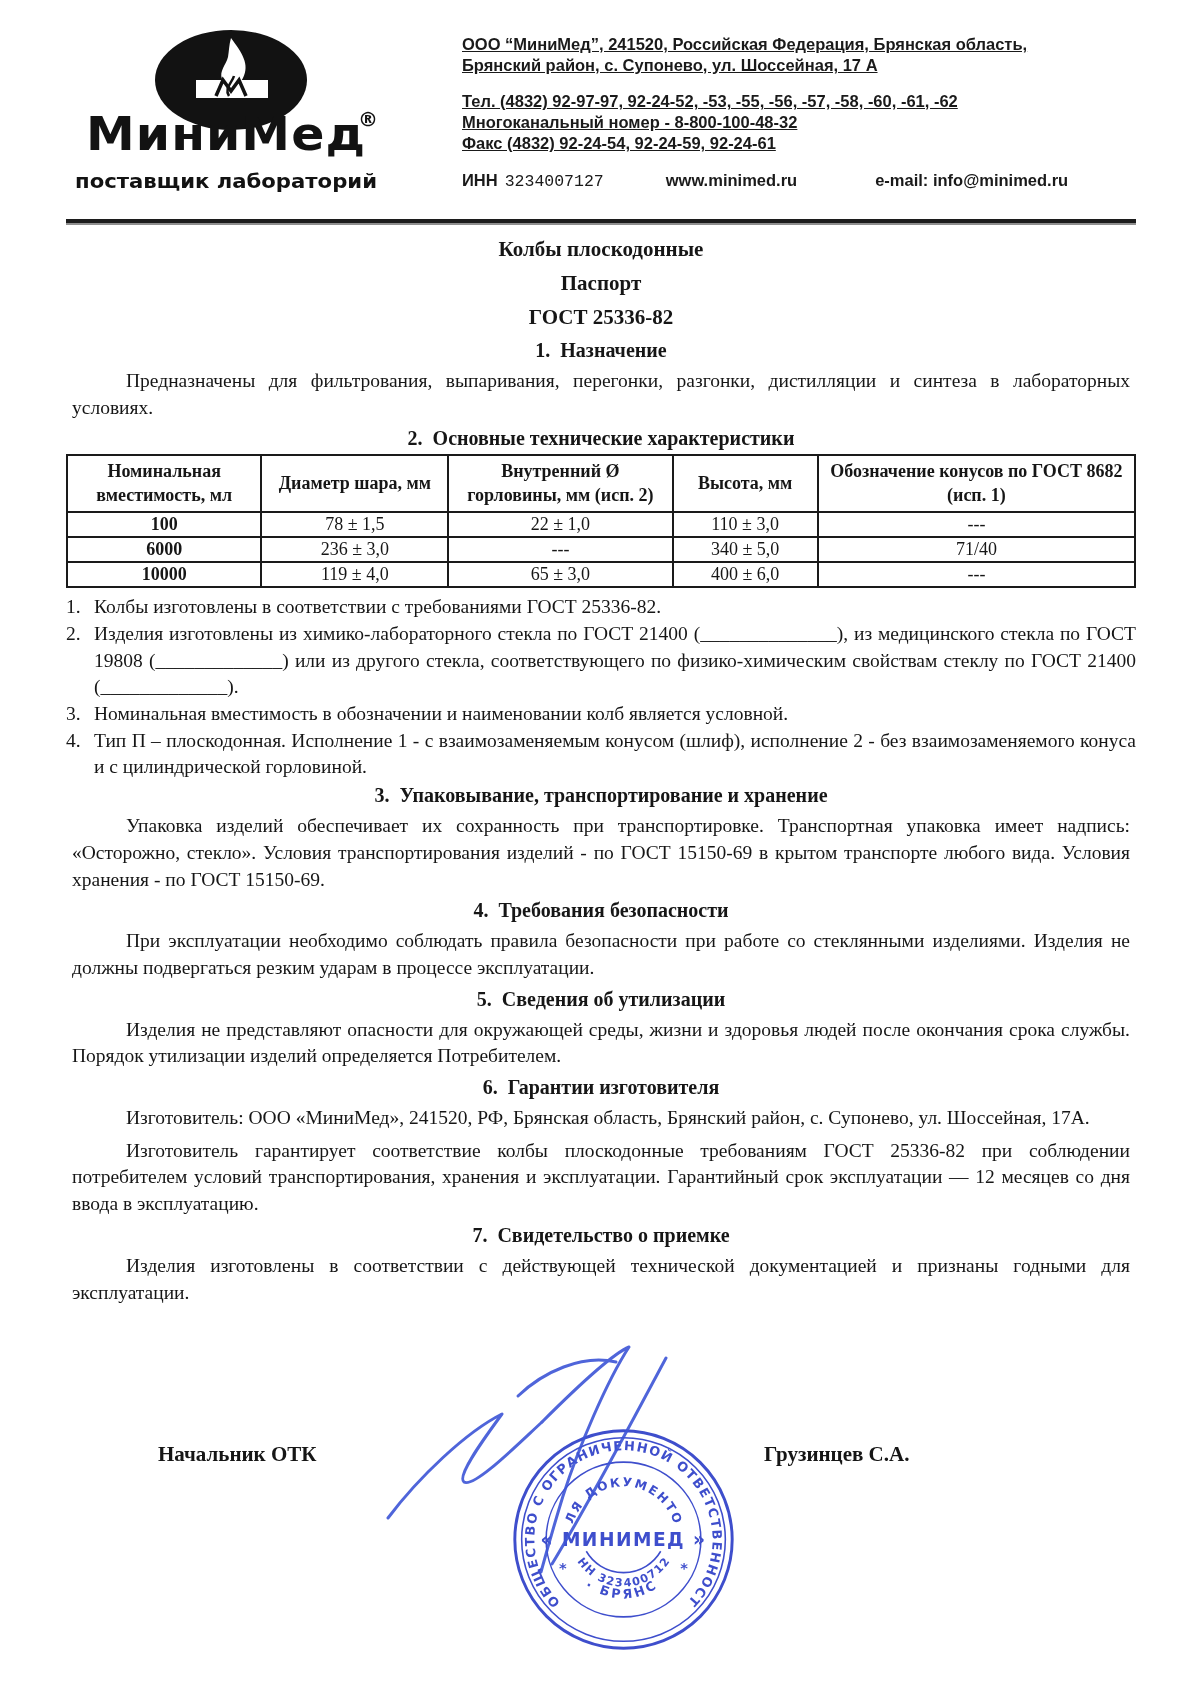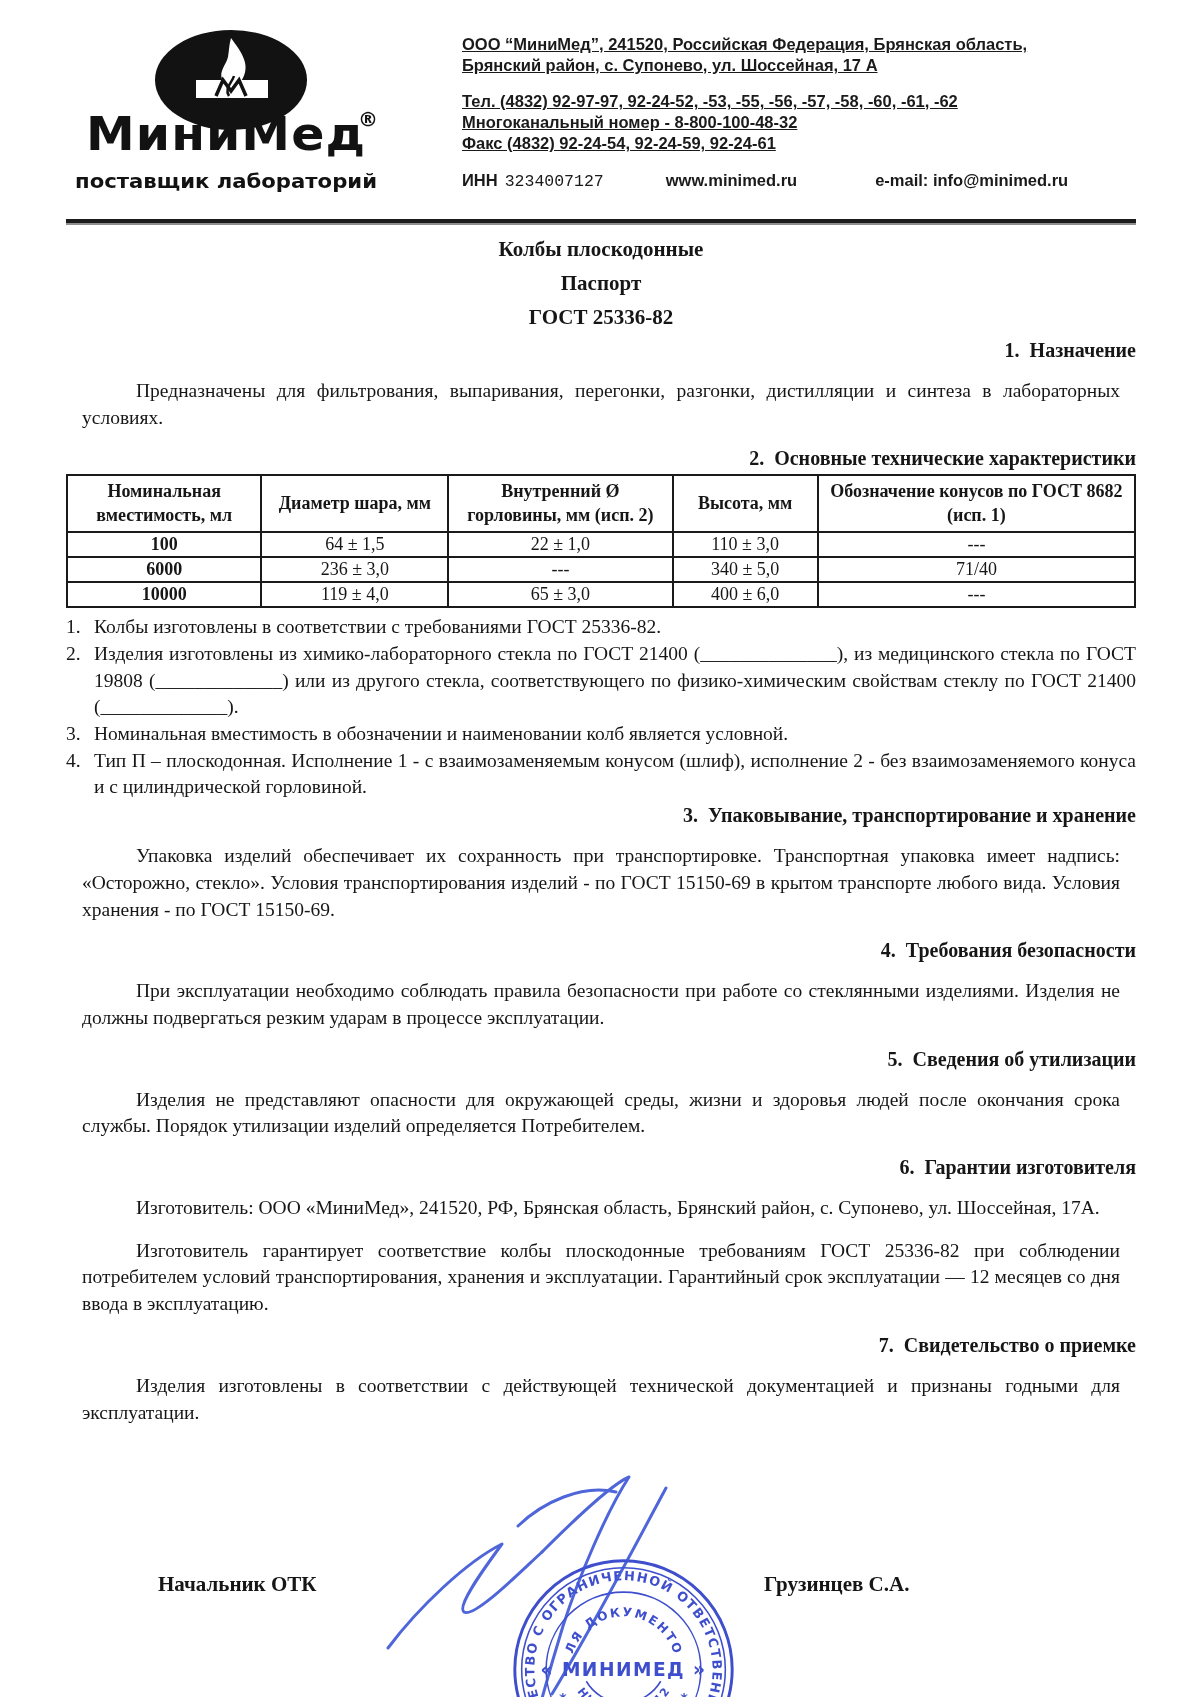--- a/index.html
+++ b/index.html
@@ -23,24 +23,24 @@
   .inn-row{display:flex;margin-top:16px;align-items:baseline;}
   .inn-label{font-weight:bold;}
   .inn-value{font-weight:normal;margin-left:7px;font-family:Liberation Mono, monospace;}
   .website{margin-left:62px;}
   .email{margin-left:78px;}
   .rule{height:4px;background:#1c1c1c;border-bottom:2px solid #8f8f8f;margin-top:11px;}
 
   
   .doc-titles{text-align:center;margin-top:12px;}
   .doc-titles p{margin:0 0 9px;font-weight:bold;font-size:21px;}
-  .sec-h{text-align:right;font-weight:bold;font-size:20px;margin:3px 0 3px;}
+  .sec-h{text-align:center;font-weight:bold;font-size:20px;margin:3px 0 3px;}
   .para{
     text-align:justify;font-size:19.5px;line-height:1.37;
-    text-indent:54px;margin:16px;
+    text-indent:54px;margin:6px;
   }
 
   
   table.specs{width:100%;border-collapse:collapse;margin:4px 0 6px;}
   table.specs th,table.specs td{
     border:2px solid #1a1a1a;text-align:center;vertical-align:middle;
   }
   table.specs th{font-size:18px;font-weight:bold;padding:4px 8px;line-height:1.3;}
   table.specs td{font-size:18px;padding:1px 4px;}
   table.specs td.c0{font-weight:bold;}
@@ -117,21 +117,21 @@
         <th class="colw0">Номинальная вместимость, мл</th>
         <th class="colw1">Диаметр шара, мм</th>
         <th class="colw2">Внутренний Ø горловины, мм (исп. 2)</th>
         <th class="colw3">Высота, мм</th>
         <th class="colw4">Обозначение конусов по ГОСТ 8682 (исп. 1)</th>
       </tr>
     </thead>
     <tbody>
       <tr>
         <td class="c0">100</td>
-        <td>64 ± 1,5</td>
+        <td>78 ± 1,5</td>
         <td>22 ± 1,0</td>
         <td>110 ± 3,0</td>
         <td>---</td>
       </tr>
       <tr>
         <td class="c0">6000</td>
         <td>236 ± 3,0</td>
         <td>---</td>
         <td>340 ± 5,0</td>
         <td>71/40</td>

